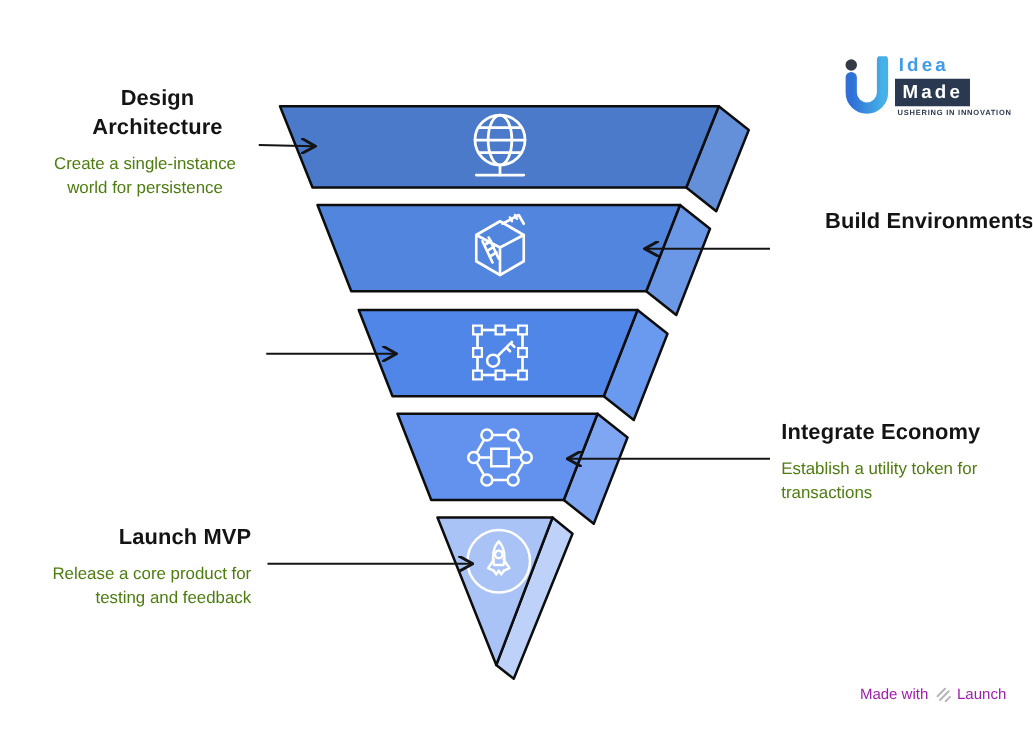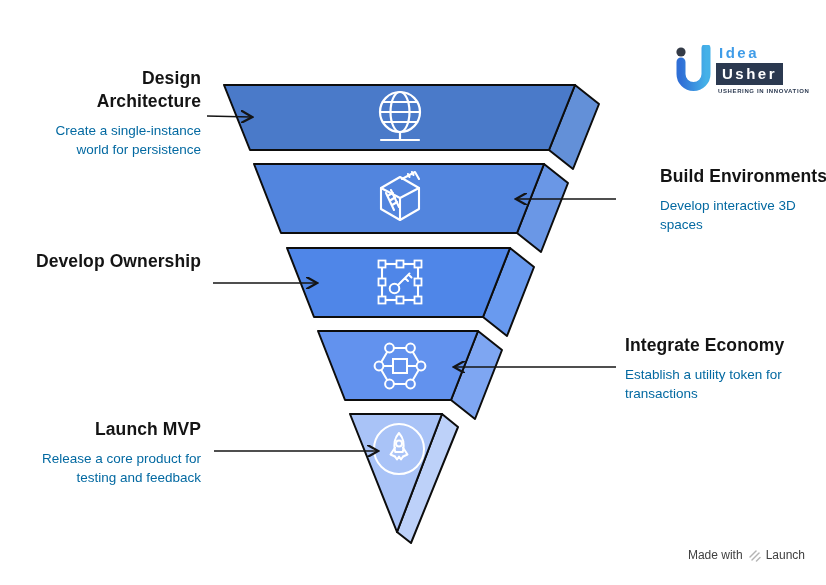--- a/index.html
+++ b/index.html
@@ -2,39 +2,39 @@
 <html lang="en"><head>
 <meta charset="utf-8">
 <style>
   html,body { margin:0; padding:0; background:#fff; }
   body { font-family:"Liberation Sans","DejaVu Sans",sans-serif; }
   .canvas { position:relative; width:826px; height:585px; background:#ffffff; overflow:hidden; }
   .funnel-svg { position:absolute; left:0; top:0; }
 
   .label { position:absolute; }
   .label h2 { margin:0; font-size:17.5px; line-height:1.32; font-weight:700; color:#141414; letter-spacing:.1px; }
-  .label p  { margin:9px 0 0 0; font-size:13.5px; line-height:1.38; color:#0369a1; }
+  .label p  { margin:9px 0 0 0; font-size:13.5px; line-height:1.38; color:#4d7c0f; }
   .label.left  { right:625px; text-align:right; }
   .label.left h2, .label.left p { margin-left:auto; }
   .label.right { left:625px; text-align:left; }
 
-  #label-1 { top:67px; }  #label-1 h2 { max-width:150px; } #label-1 p { max-width:170px; }
+  #label-1 { top:67px;text-align:center; }  #label-1 h2 { max-width:150px; } #label-1 p { max-width:170px; }
   #label-2 { top:165px;margin-left:35px; } #label-2 h2 { white-space:nowrap; } #label-2 p { max-width:160px; }
   #label-3 { top:250px; } #label-3 h2 { white-space:nowrap; } #label-3 p { max-width:152px; }
   #label-4 { top:334px; } #label-4 h2 { white-space:nowrap; } #label-4 p { max-width:165px; }
   #label-5 { top:418px; } #label-5 h2 { white-space:nowrap; } #label-5 p { max-width:182px; }
 
   .logo { position:absolute; left:672px; top:45px; display:flex; align-items:flex-start; }
   .logo-text { margin-left:4px; display:flex; flex-direction:column; align-items:flex-start; }
   .logo-word1 { color:#3f9ce8; font-weight:700; font-size:15px; letter-spacing:2.5px; line-height:1; padding-left:3px; }
   .logo-word2 { background:#2b3950; color:#ffffff; font-weight:700; font-size:15px; letter-spacing:2.5px; line-height:1; padding:3px 6px 4px 6px; margin-top:3px; }
   .logo-tagline { color:#2b3950; font-weight:700; font-size:6px; letter-spacing:.62px; margin-top:3px; padding-left:2px; white-space:nowrap; }
 
   .made-with { position:absolute; right:21px; top:548px; display:flex; align-items:center; gap:5px;
-               color:#404040; font-size:12px; }
+               color:#a21caf; font-size:12px; }
 </style>
 </head>
 <body>
 
 <div class="canvas">
 
   <svg class="funnel-svg" width="826" height="585" viewBox="0 0 826 585">
     <defs>
       <marker id="arrow" viewBox="0 0 10 10" refX="8" refY="5" markerWidth="8" markerHeight="8" orient="auto-start-reverse">
         <path d="M0,0 L9,5 L0,10" fill="none" stroke="#141414" stroke-width="1.8"></path>
@@ -133,25 +133,23 @@
     </g>
   </svg>
 
   <div class="label left" id="label-1">
     <h2>Design Architecture</h2>
     <p>Create a single-instance world for persistence</p>
   </div>
 
   <div class="label right" id="label-2">
     <h2>Build Environments</h2>
-    <p>Develop interactive 3D spaces</p>
   </div>
 
   <div class="label left" id="label-3">
-    <h2>Develop Ownership</h2>
   </div>
 
   <div class="label left" id="label-5">
     <h2>Launch MVP</h2>
     <p>Release a core product for testing and feedback</p>
   </div>
 
   <div class="label right" id="label-4">
     <h2>Integrate Economy</h2>
     <p>Establish a utility token for transactions</p>
@@ -163,21 +161,21 @@
       <path d="M9 17 V29 a12.5 12.5 0 0 0 25 0 V3" fill="none" stroke="url(#ugradlogo)" stroke-width="9" stroke-linecap="round"></path>
       <defs>
         <linearGradient id="ugradlogo" x1="0" y1="0" x2="1" y2="0">
           <stop offset="0" stop-color="#2f6fd6"></stop>
             <stop offset="1" stop-color="#45b1e8"></stop>
         </linearGradient>
       </defs>
     </svg>
     <div class="logo-text">
       <span class="logo-word1">Idea</span>
-      <span class="logo-word2">Usher</span>
+      <span class="logo-word2">Made</span>
       <span class="logo-tagline">USHERING IN INNOVATION</span>
     </div>
   </div>
 
   <div class="made-with">
     <span>Made with</span>
     <svg width="13" height="13" viewBox="0 0 13 13">
       <g stroke="#b5b5b5" stroke-width="1.5" stroke-linecap="round" fill="none">
         <path d="M2,8 L8,2"></path>
           <path d="M4,11 L11,4"></path>

